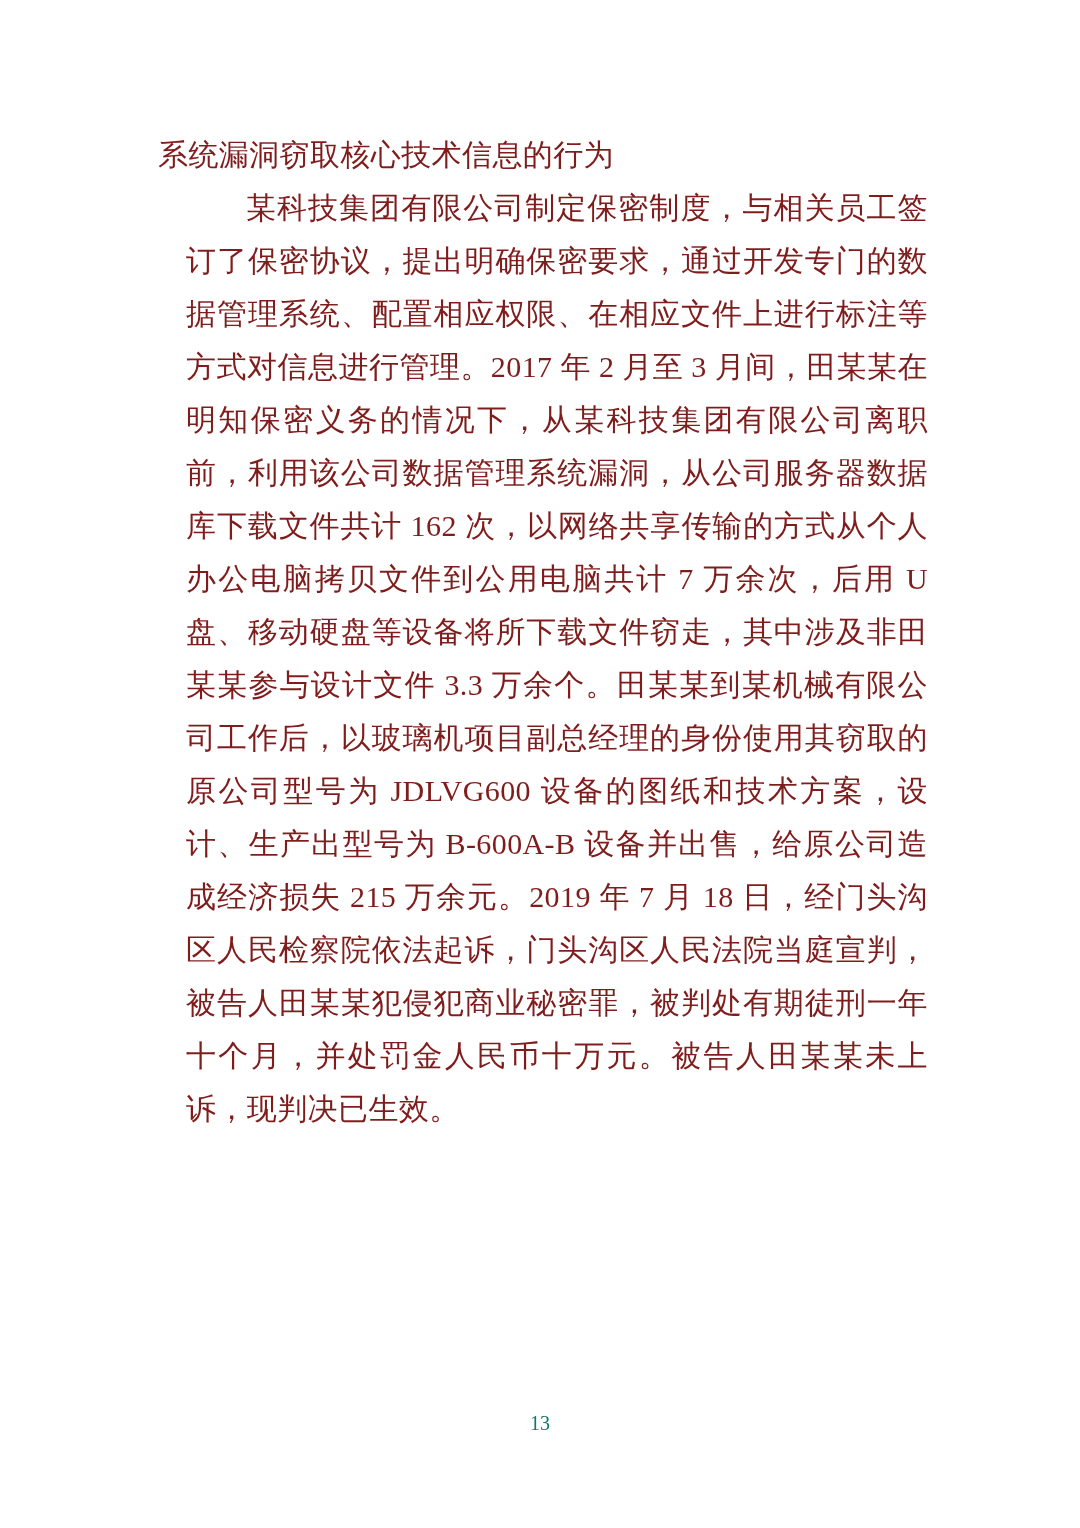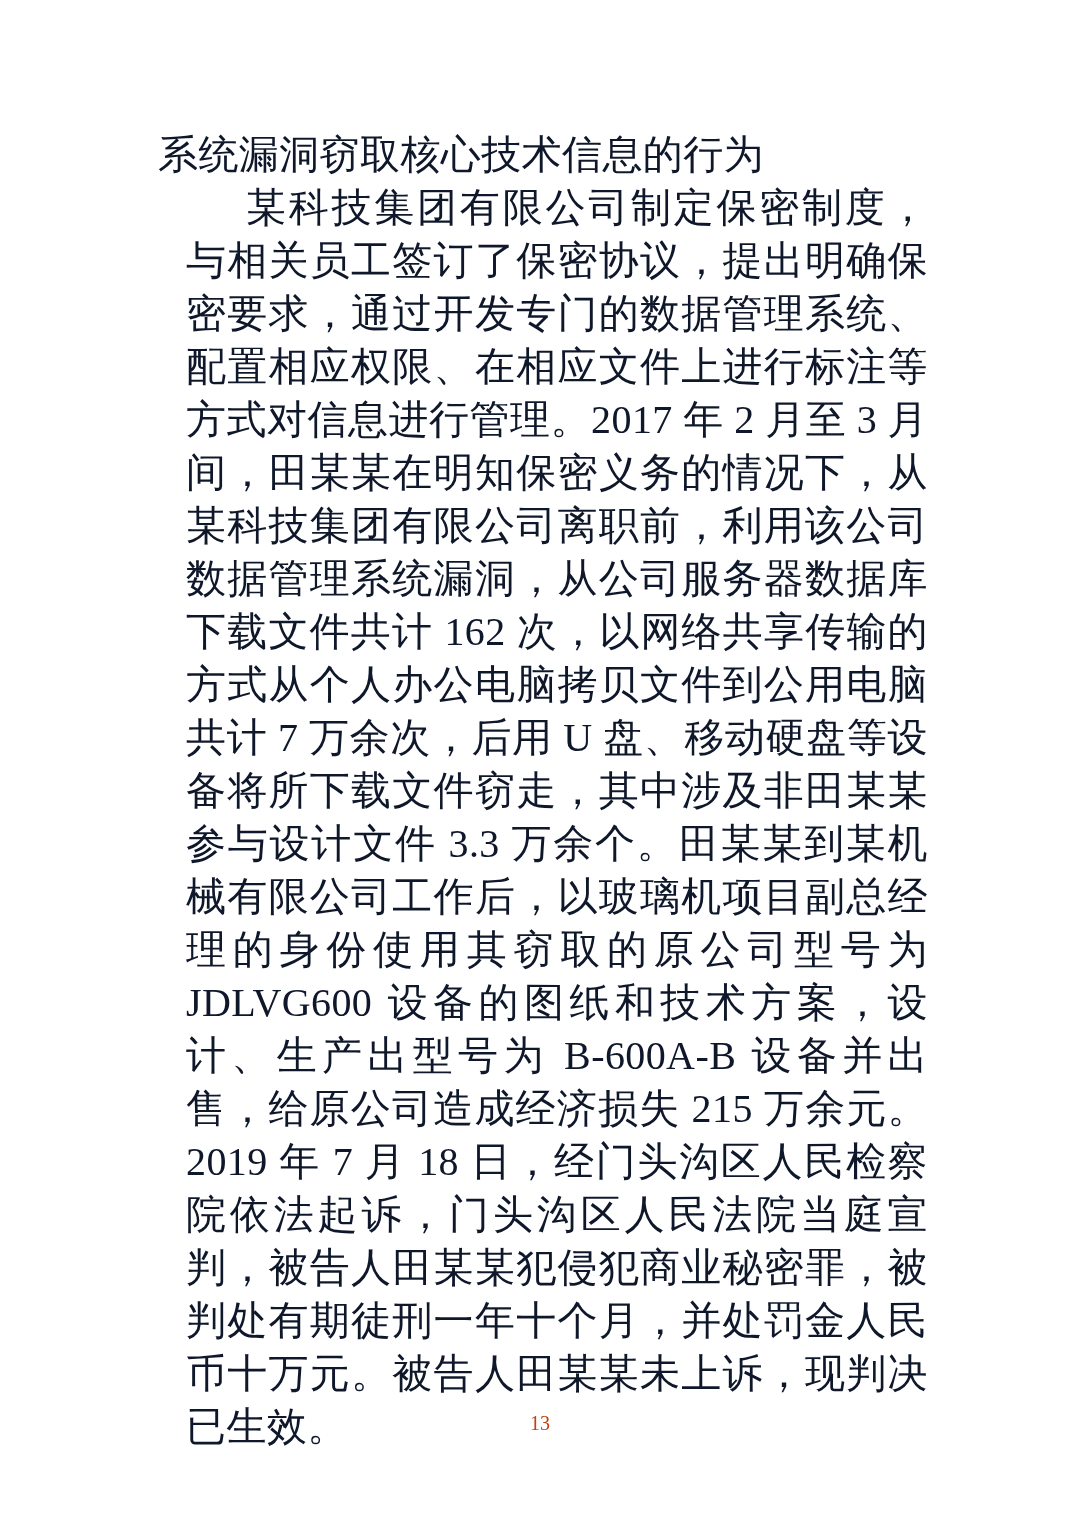--- a/index.html
+++ b/index.html
@@ -23,41 +23,41 @@
     height: 1528px;
     background: #ffffff;
   }
   .content {
     position: absolute;
     left: 158px;
     top: 128px;
     width: 770px;
   }
   .para {
-    font-size: 40px;
+    font-size: 30px;
     line-height: 53px;
     text-align: justify;
     text-justify: inter-ideograph;
     margin: 0 0 0 0;
     letter-spacing: 0.4px;
-    color: #0f172a;
+    color: #7f1d1d;
   }
   .para.indent {
     text-indent: 60px;
     margin-left: 28px;
   }
   .page-number {
     position: absolute;
     left: 0;
     right: 0;
     top: 1412px;
     text-align: center;
     font-size: 20px;
     font-family: "Liberation Serif", "DejaVu Serif", serif;
-    color: #c2410c;
+    color: #0f766e;
   }
 </style>
 </head>
 <body>
 
 <div class="page">
   <div class="content">
 
     <p class="para">系统漏洞窃取核心技术信息的行为</p>
 

